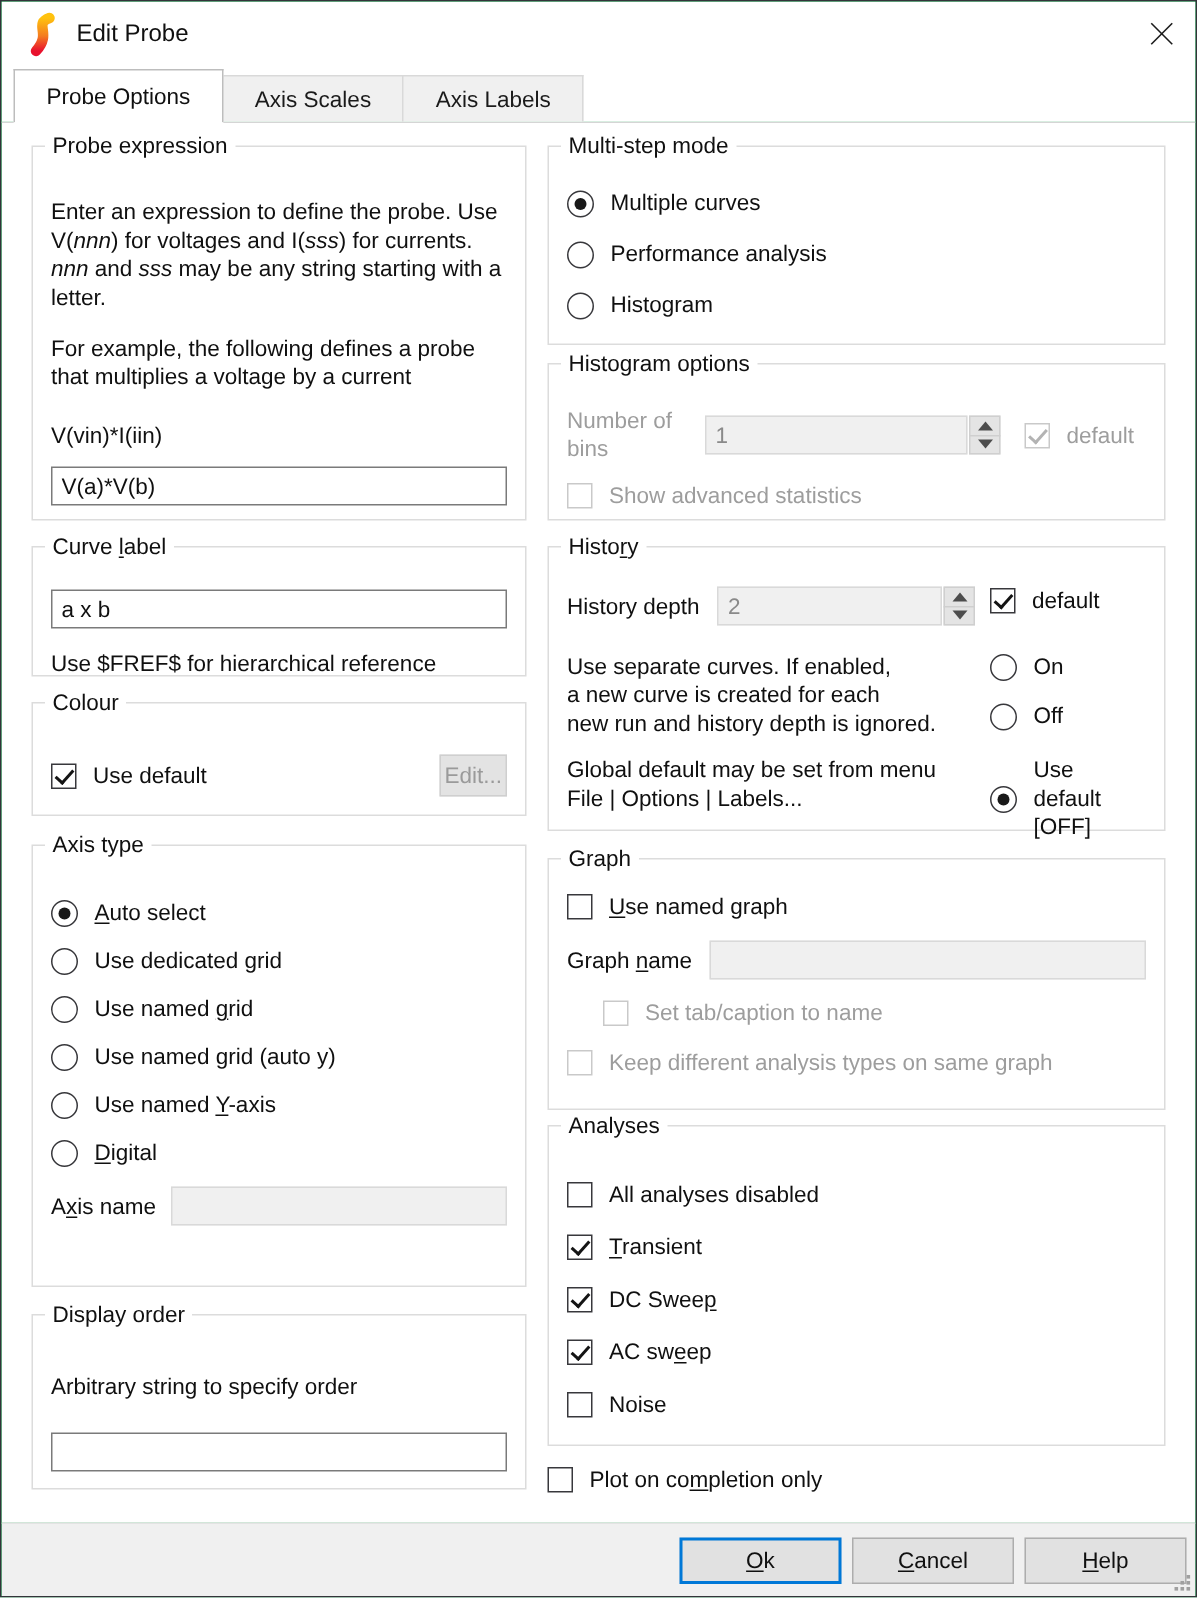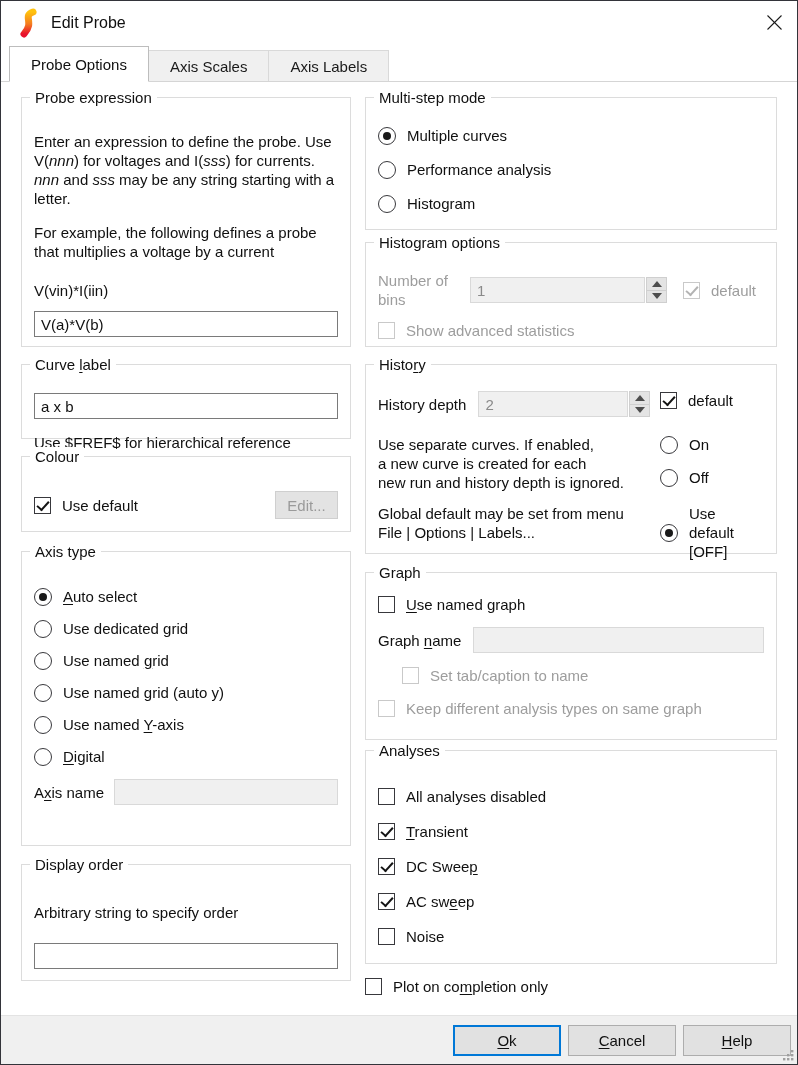--- a/index.html
+++ b/index.html
@@ -50,29 +50,29 @@
   .tinput:disabled { background:#f0f0f0; border-color:#d9d9d9; color:#8a8a8a; }
 
   .spin { width:21px; height:26px; flex:none; display:flex; flex-direction:column; margin-left:1px; }
   .spin-half { flex:1; background:#e4e4e4; border:1px solid #cfcfcf; display:flex; align-items:center; justify-content:center; }
   .spin-half.down { margin-top:-1px; }
   .tri-up { width:0; height:0; border-left:5px solid transparent; border-right:5px solid transparent; border-bottom:6px solid #4d4d4d; }
   .tri-down { width:0; height:0; border-left:5px solid transparent; border-right:5px solid transparent; border-top:6px solid #4d4d4d; }
 
   .btn { height:31px; width:108px; flex:none; background:#e1e1e1; border:1px solid #adadad; font-size:15px; display:flex; align-items:center; justify-content:center; cursor:default; }
   .btn.focused { border:2px solid #0078d7; }
-  .btn.small { width:63px; height:28px; }
+  .btn.small { width:45px; height:28px; }
   .btn.disabled { background:#e3e3e3; border:1px solid #cfcfcf; color:#9a9a9a; }
 
   .bottombar { flex:none; height:49px; background:#f0f0f0; border-top:1px solid #e3e3e3; display:flex; align-items:center; justify-content:flex-end; gap:7px; padding-right:6px; position:relative; }
   .grip { position:absolute; right:2px; bottom:2px; }
 
   
   .g-probe   { height:250px; margin-bottom:17px; padding-top:34px; }
-  .g-curve   { height:75px;  margin-bottom:17px; padding-top:28px; }
+  .g-curve   { height:87px;  margin-bottom:17px; padding-top:28px; }
   .g-colour  { height:76px;  margin-bottom:19px; padding-top:34px; }
   .g-axis    { height:295px; margin-bottom:18px; padding-top:35px; }
   .g-order   { height:117px; padding-top:38px; }
   .g-multi   { height:133px; margin-bottom:12px; padding-top:28px; }
   .g-histo   { height:105px; margin-bottom:17px; padding-top:28px; }
   .g-history { height:190px; margin-bottom:18px; padding-top:26px; }
   .g-graph   { height:168px; margin-bottom:10px; padding-top:22px; }
   .g-analyses{ height:214px; padding-top:36px; }
 
   .g-probe .d2 { margin-top:15px; }

